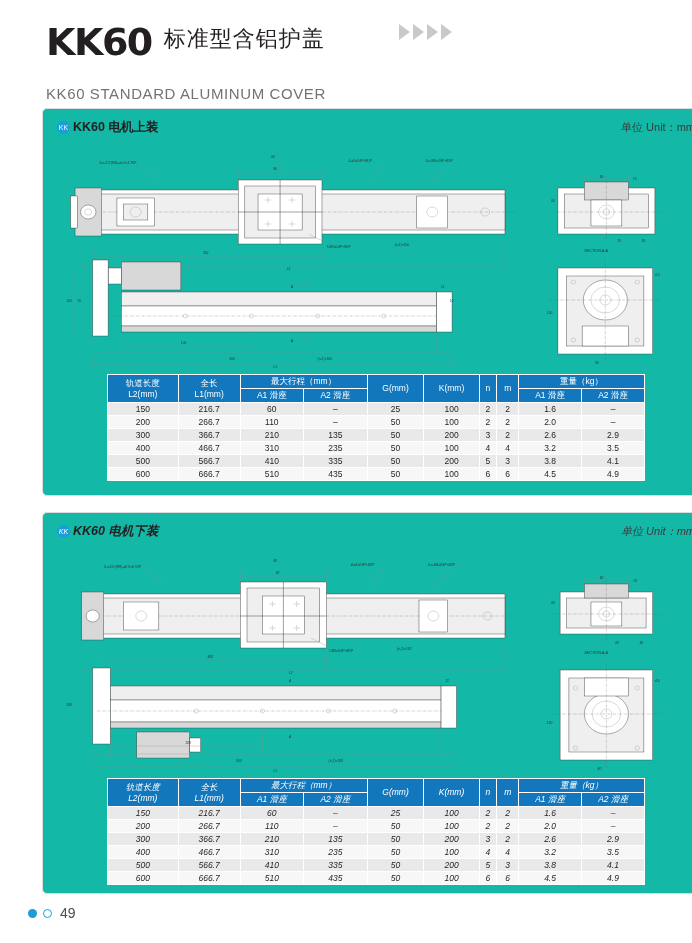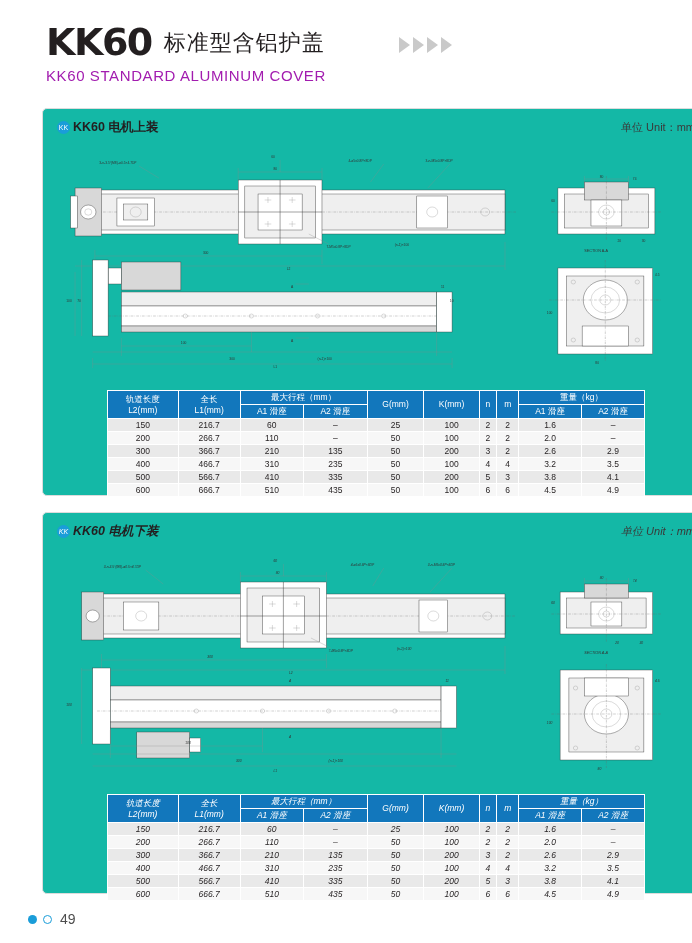--- a/index.html
+++ b/index.html
@@ -13,21 +13,20 @@
     position: relative;
     overflow: hidden;
   }
 
   
   .page-header {
     padding: 24px 0 0 46px;
   }
   .title-row {
     display: flex;
-    align-items: flex-end;
     gap: 12px;
   }
   .model-title {
     font-family: "DejaVu Sans", sans-serif;
     font-size: 38px;
     font-weight: 700;
     letter-spacing: -1.5px;
     line-height: 0.95;
     color: #231f20;
   }
@@ -46,22 +45,22 @@
   }
   .arrow {
     width: 0; height: 0;
     border-top: 8px solid transparent;
     border-bottom: 8px solid transparent;
     border-left: 11px solid #c9c9c9;
   }
   .en-title {
     font-size: 15px;
     letter-spacing: 0.6px;
-    color: #a21caf;
-    margin-top: 7px;
+    color: #737373;
+    margin-top: 25px;
     font-family: "Liberation Sans", sans-serif;
   }
 
   
   .panel {
     position: absolute;
     left: 42px;
     width: 668px;
     border: 1px solid #dcdcdc;
     border-radius: 5px;
@@ -104,21 +103,21 @@
     margin: 2px 10px 0 10px;
     height: 232px;
   }
   .drawing .svgwrap { position: absolute; inset: 0; }
   .drawing svg { width: 100%; height: 100%; display: block; }
 
   
   table.spec {
     border-collapse: collapse;
     width: 538px;
-    margin: 16px auto 0 auto;
+    margin: 0 auto 0 auto;
     font-size: 8.5px;
     font-family: "Liberation Sans", sans-serif;
   }
   table.spec th, table.spec td {
     border: 1px solid #ffffff;
     text-align: center;
     padding: 1px 2px;
     white-space: nowrap;
   }
   table.spec thead th {
@@ -134,21 +133,21 @@
     color: #231f20;
     height: 13px;
     border: 1px solid #ffffff;
   }
   table.spec tbody tr.alt td { background: #f7f7f7; }
 
   
   .footer {
     position: absolute;
     left: 28px;
-    bottom: 16px;
+    bottom: 22px;
     display: flex;
     align-items: center;
     gap: 6px;
     justify-content: center;
   }
   .dot-filled {
     width: 9px; height: 9px; border-radius: 50%;
     background: #1a9dd9;
   }
   .dot-hollow {

